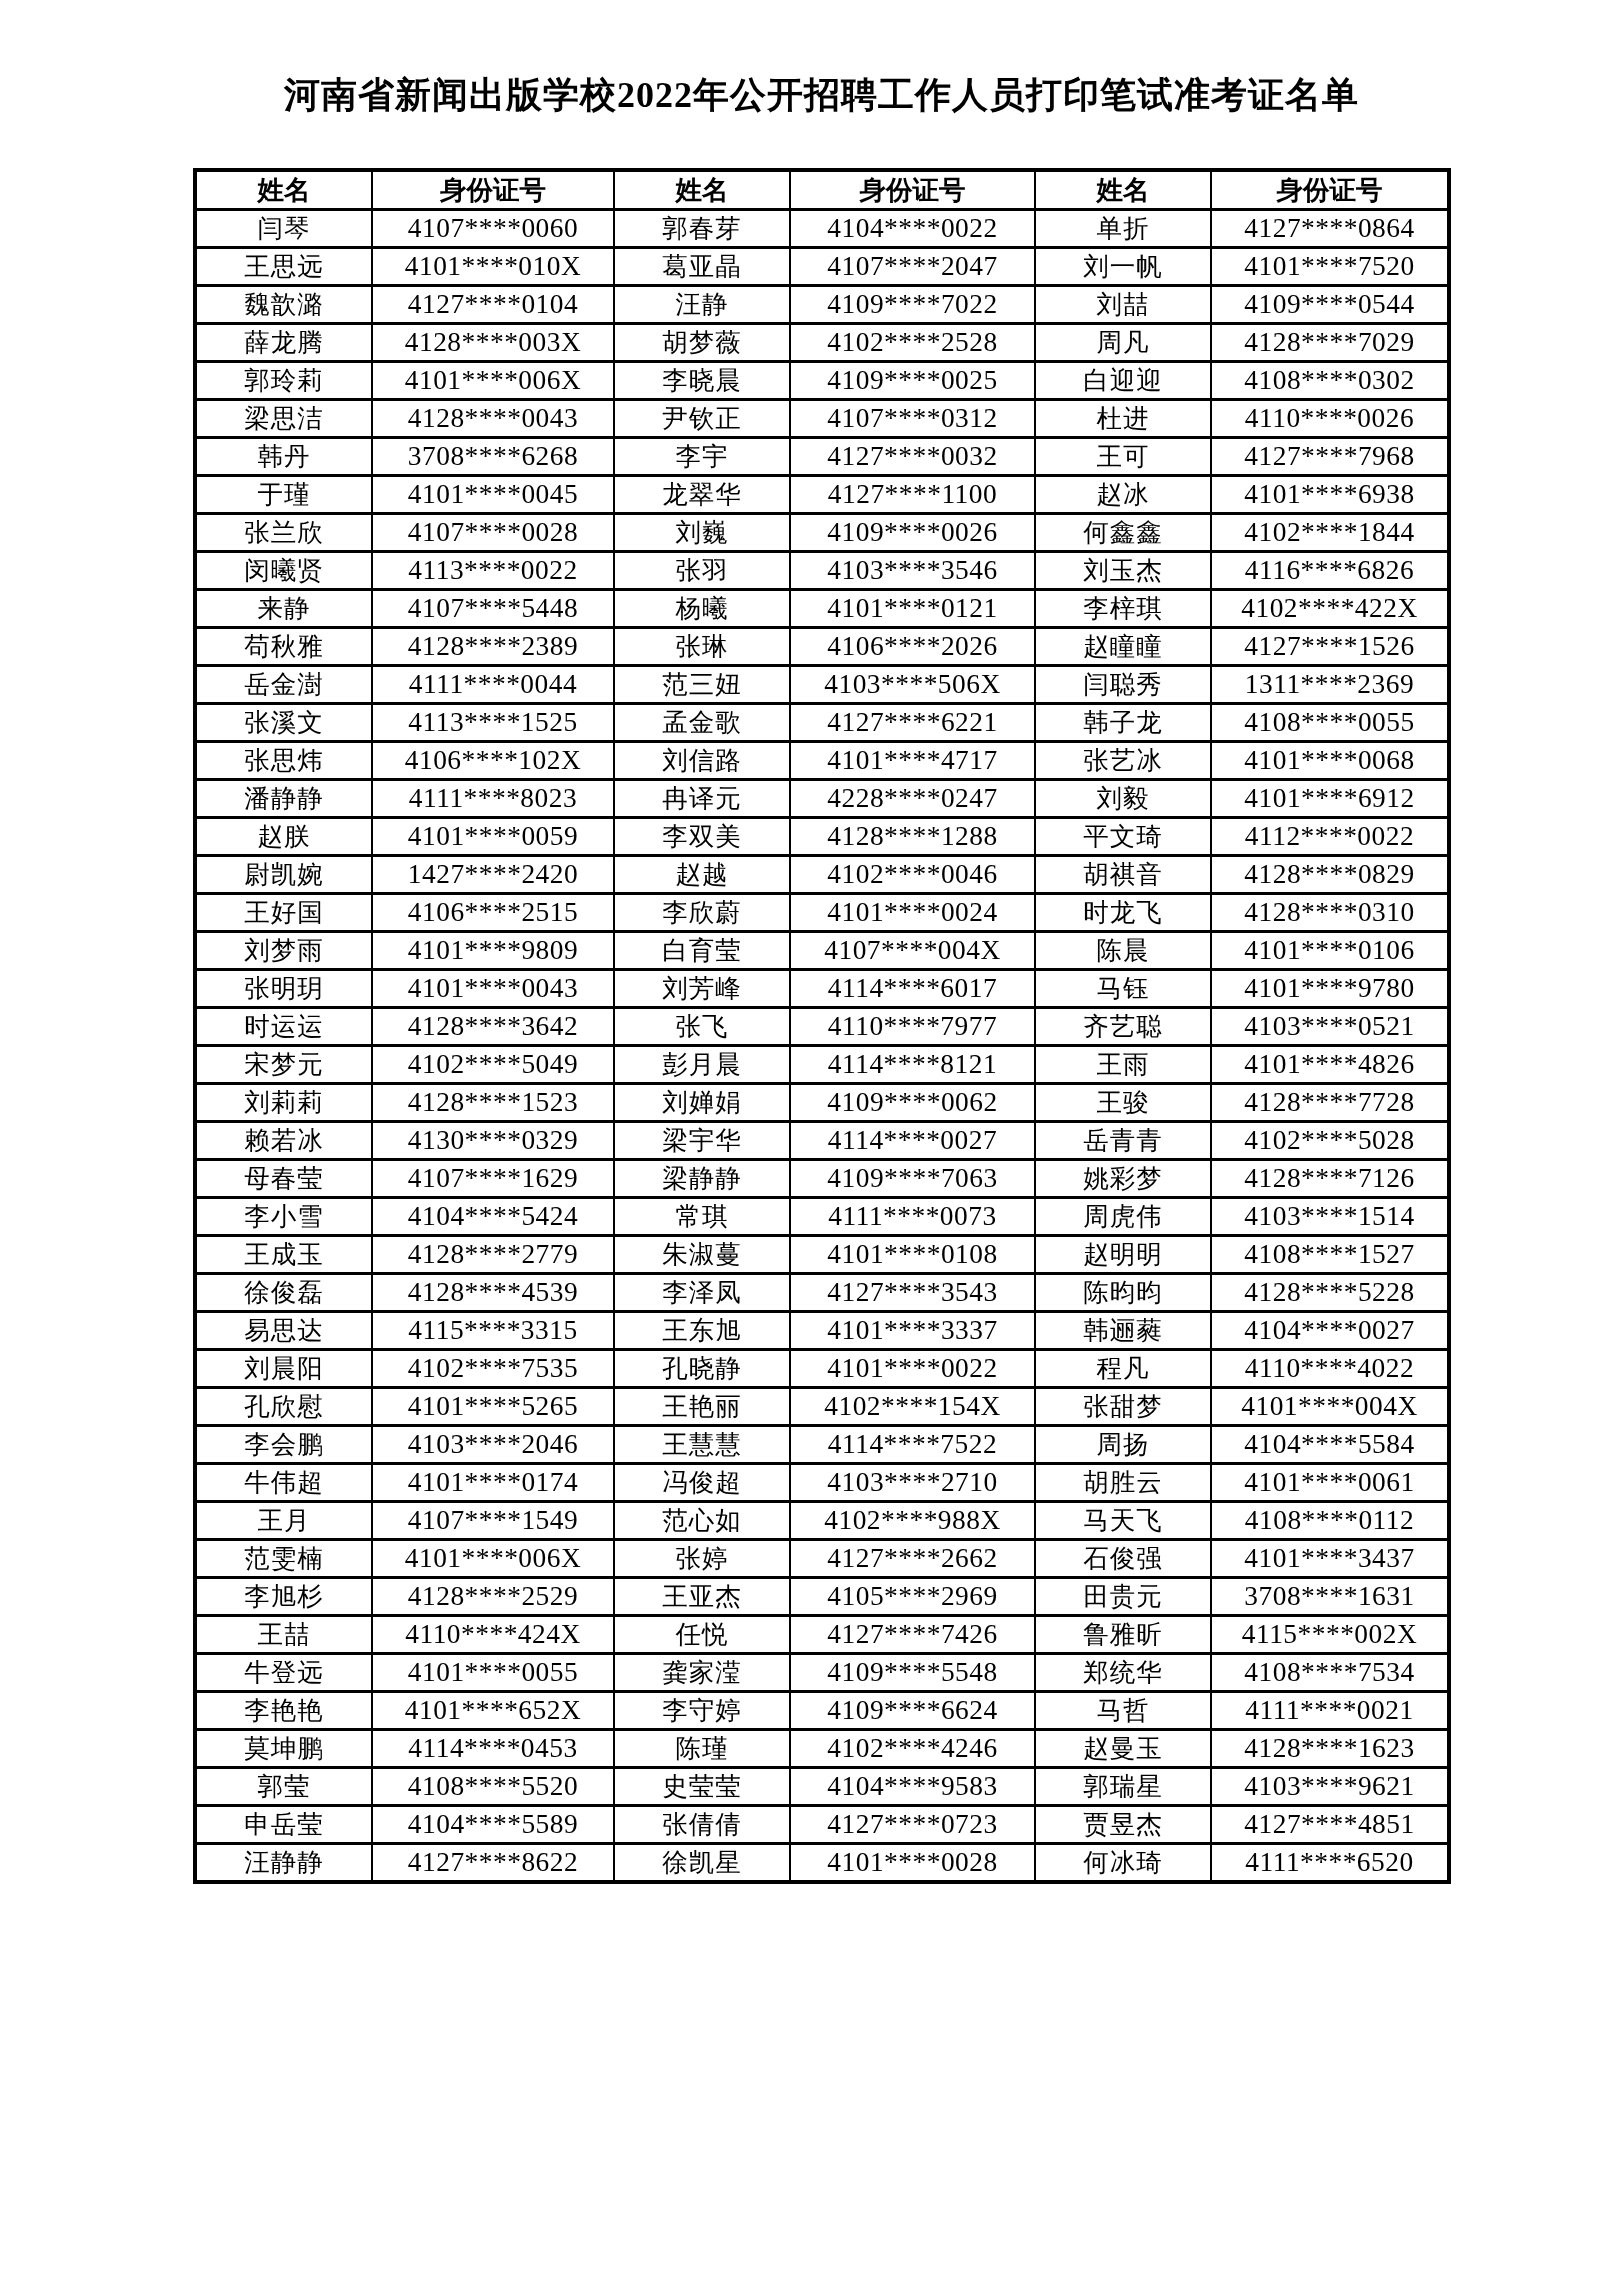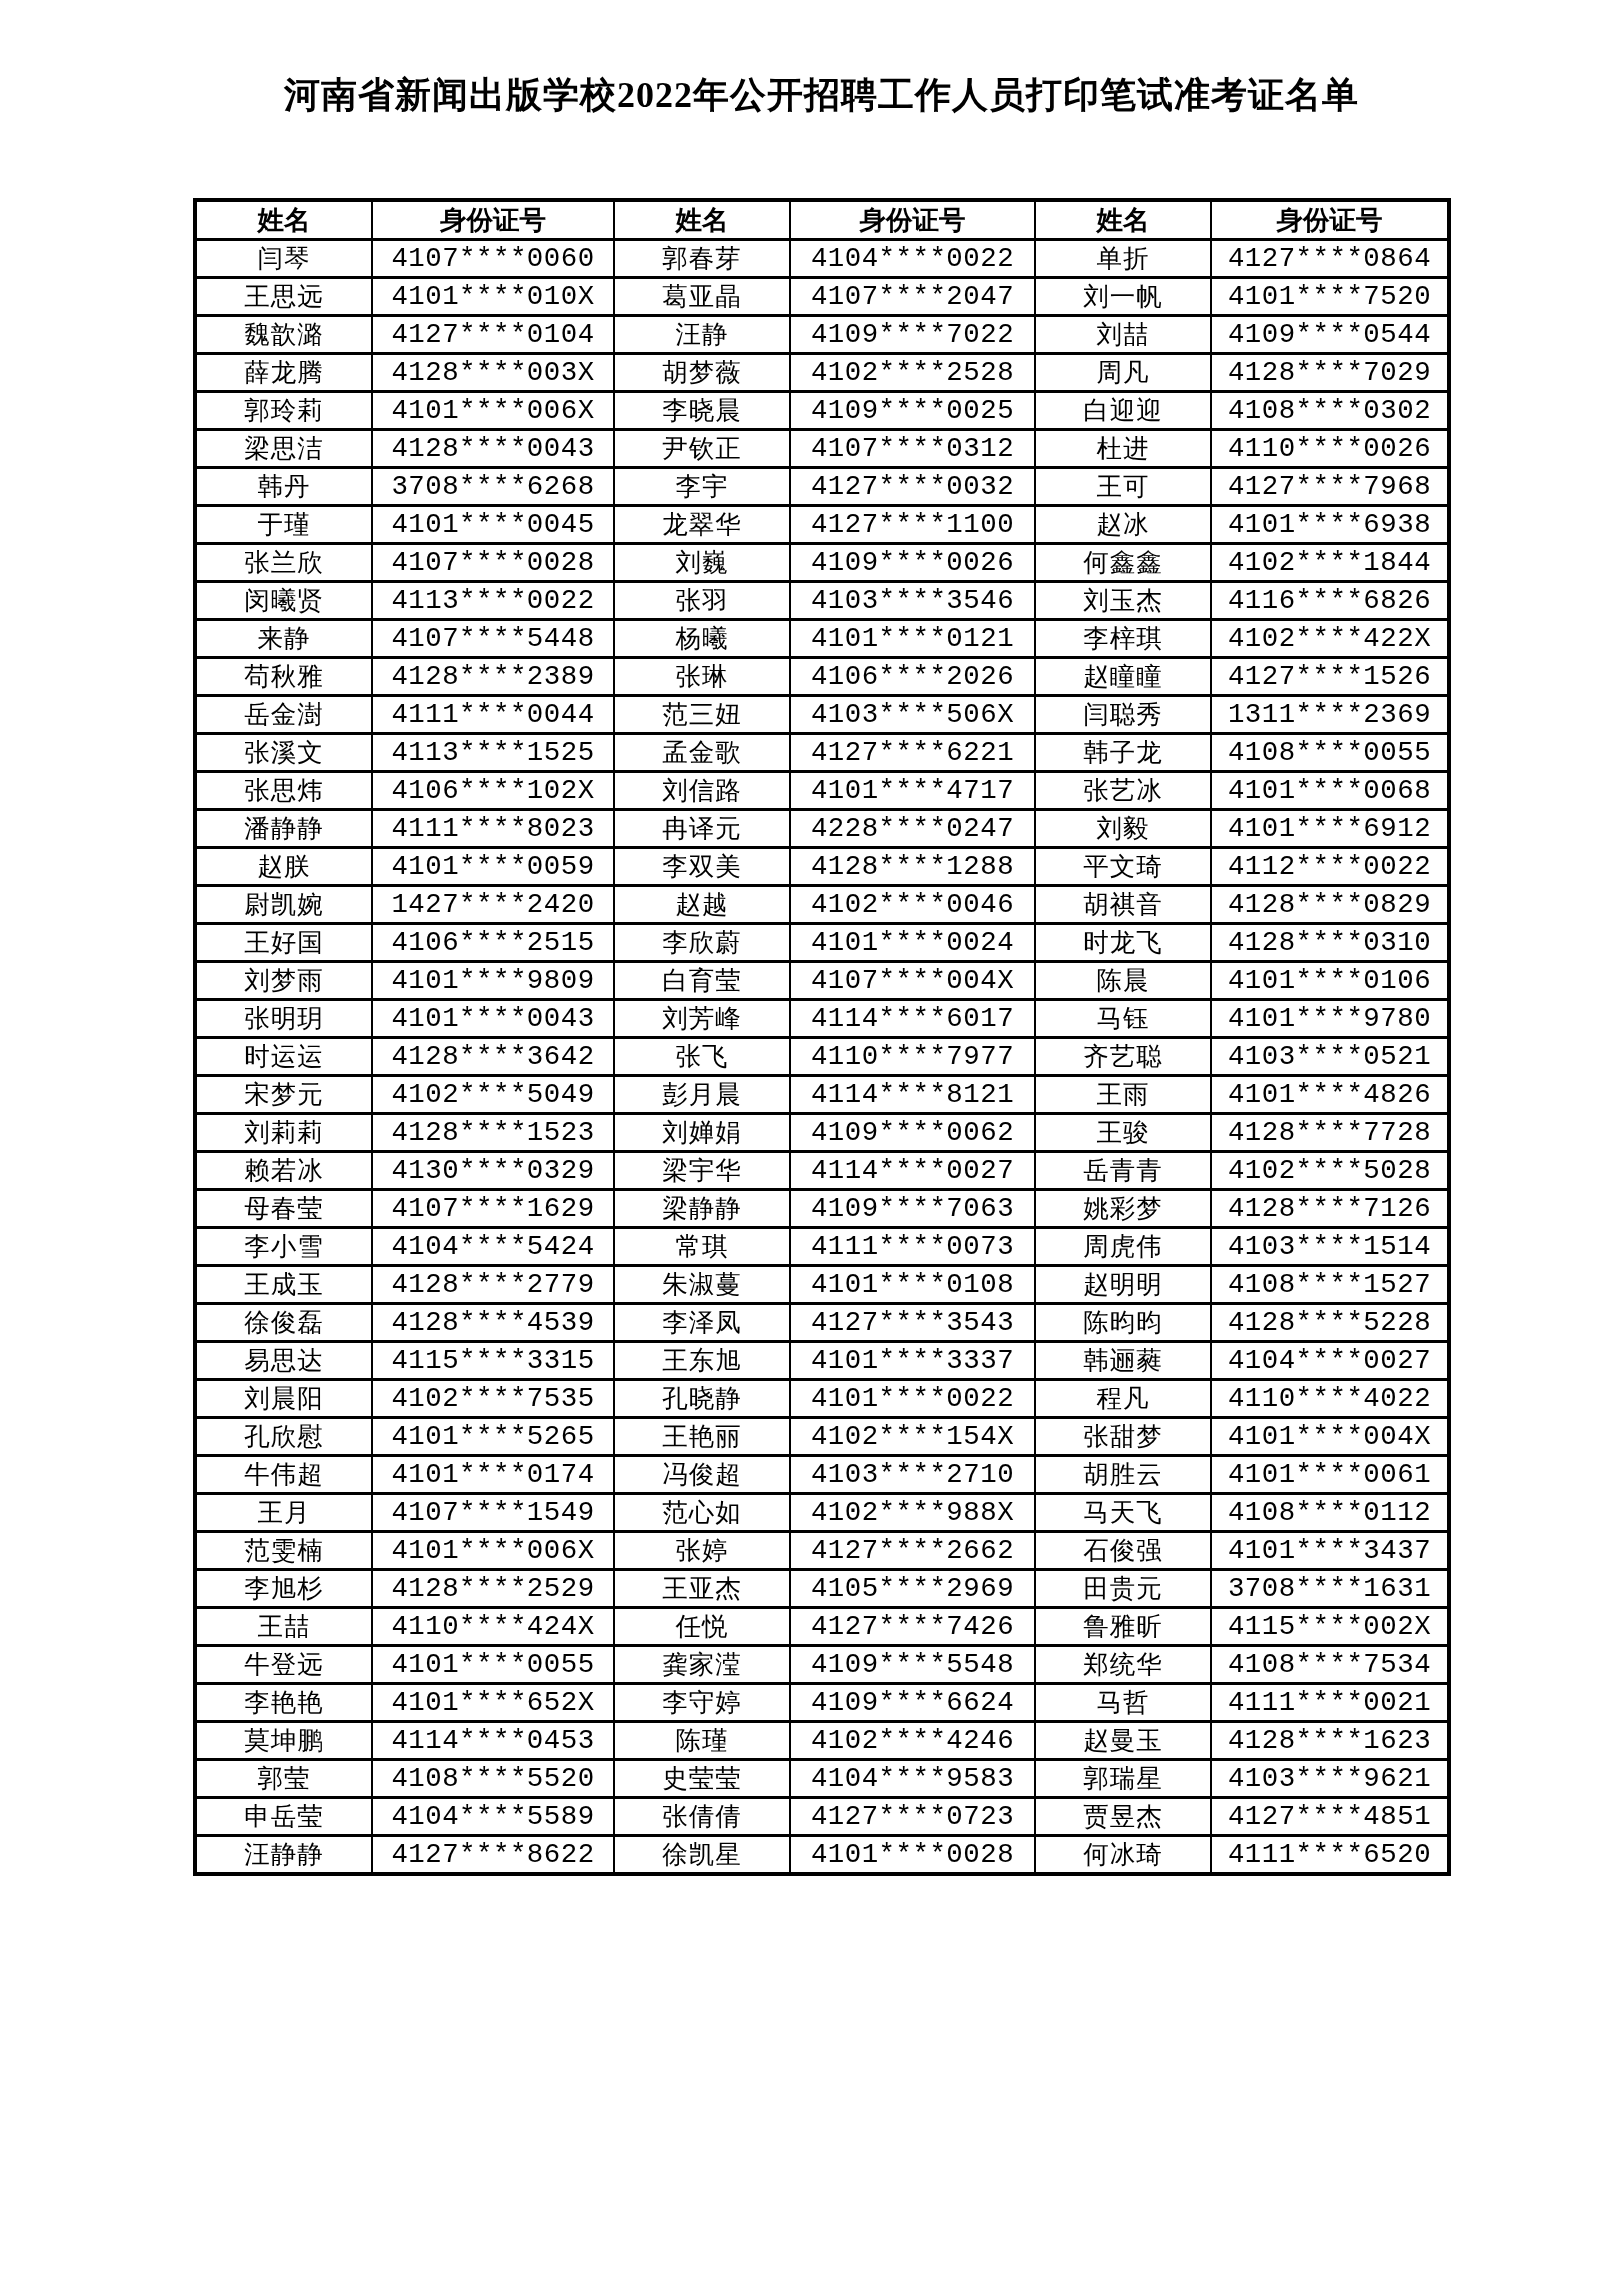--- a/index.html
+++ b/index.html
@@ -20,27 +20,26 @@
     left: 0;
     width: 1643px;
     text-align: center;
     font-size: 36px;
     font-weight: bold;
     letter-spacing: 1px;
     white-space: nowrap;
   }
   table.roster {
     position: absolute;
-    top: 198px;
+    top: 168px;
     left: 193px;
     width: 1256px;
     border-collapse: collapse;
     table-layout: fixed;
     border: 4.9px solid #000000;
-    font-family: Liberation Mono, monospace;
   }
   table.roster col.c-name1 { width: 177px; }
   table.roster col.c-id1   { width: 242px; }
   table.roster col.c-name2 { width: 176px; }
   table.roster col.c-id2   { width: 245px; }
   table.roster col.c-name3 { width: 176px; }
   table.roster col.c-id3   { width: 238px; }
   table.roster th, table.roster td {
     border: 2.9px solid #000000;
     border-top-width: 3.9px;
@@ -340,20 +339,28 @@
       </tr>
       <tr>
         <td class="name-cell">孔欣慰</td>
         <td class="id-cell">4101****5265</td>
         <td class="name-cell">王艳丽</td>
         <td class="id-cell">4102****154X</td>
         <td class="name-cell">张甜梦</td>
         <td class="id-cell">4101****004X</td>
       </tr>
       <tr>
+        <td class="name-cell">李会鹏</td>
+        <td class="id-cell">4103****2046</td>
+        <td class="name-cell">王慧慧</td>
+        <td class="id-cell">4114****7522</td>
+        <td class="name-cell">周扬</td>
+        <td class="id-cell">4104****5584</td>
+      </tr>
+      <tr>
         <td class="name-cell">牛伟超</td>
         <td class="id-cell">4101****0174</td>
         <td class="name-cell">冯俊超</td>
         <td class="id-cell">4103****2710</td>
         <td class="name-cell">胡胜云</td>
         <td class="id-cell">4101****0061</td>
       </tr>
       <tr>
         <td class="name-cell">王月</td>
         <td class="id-cell">4107****1549</td>

